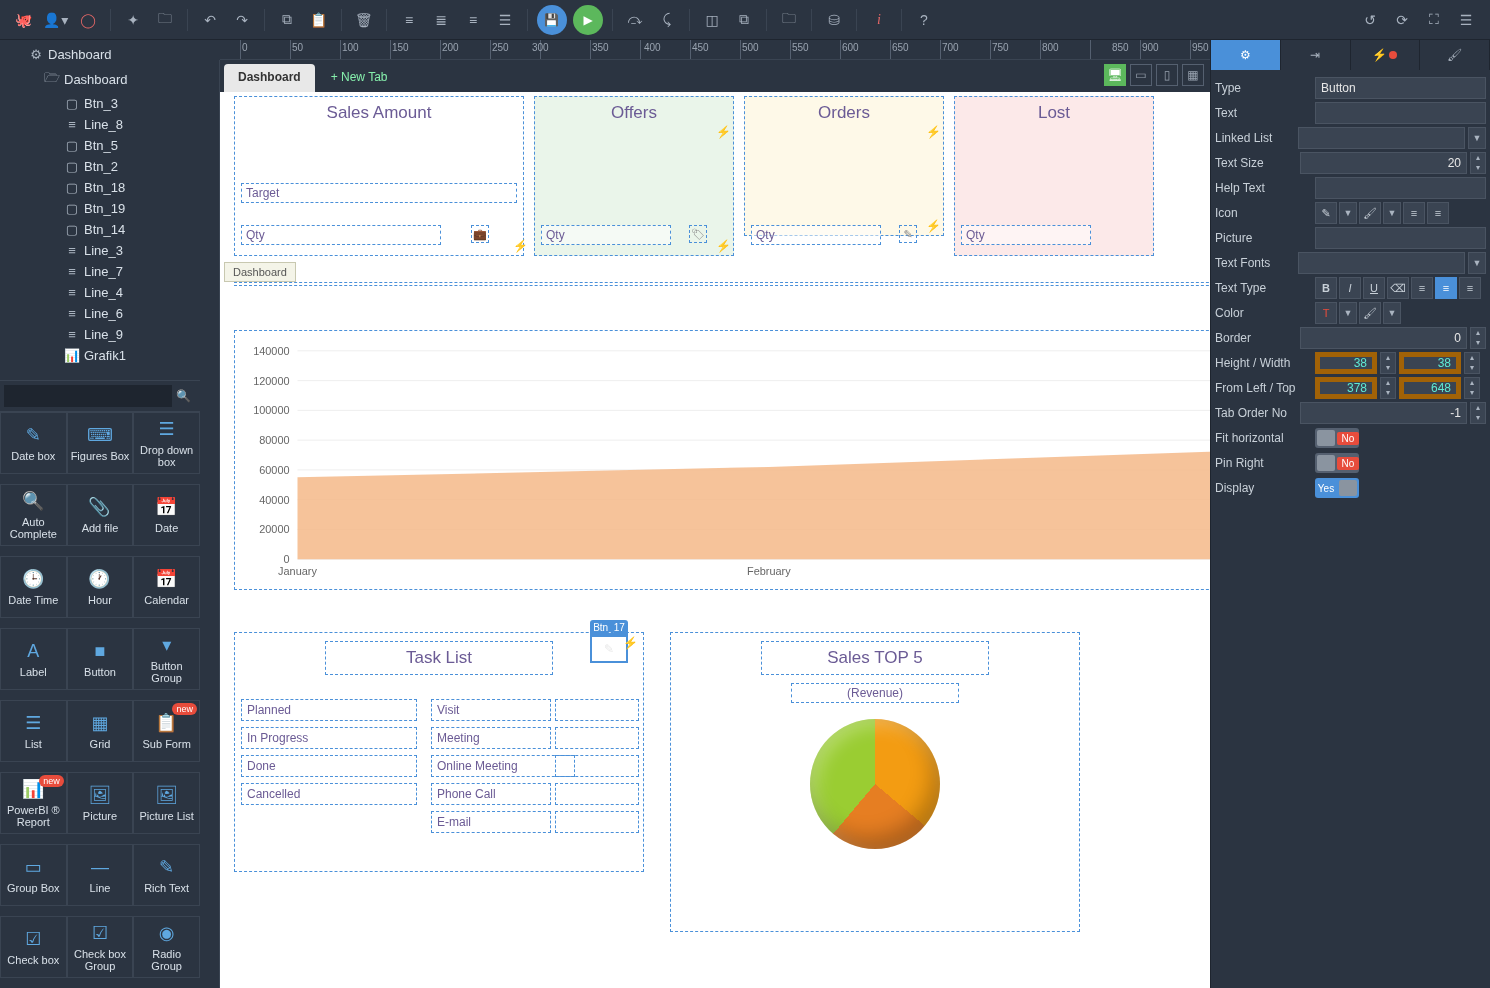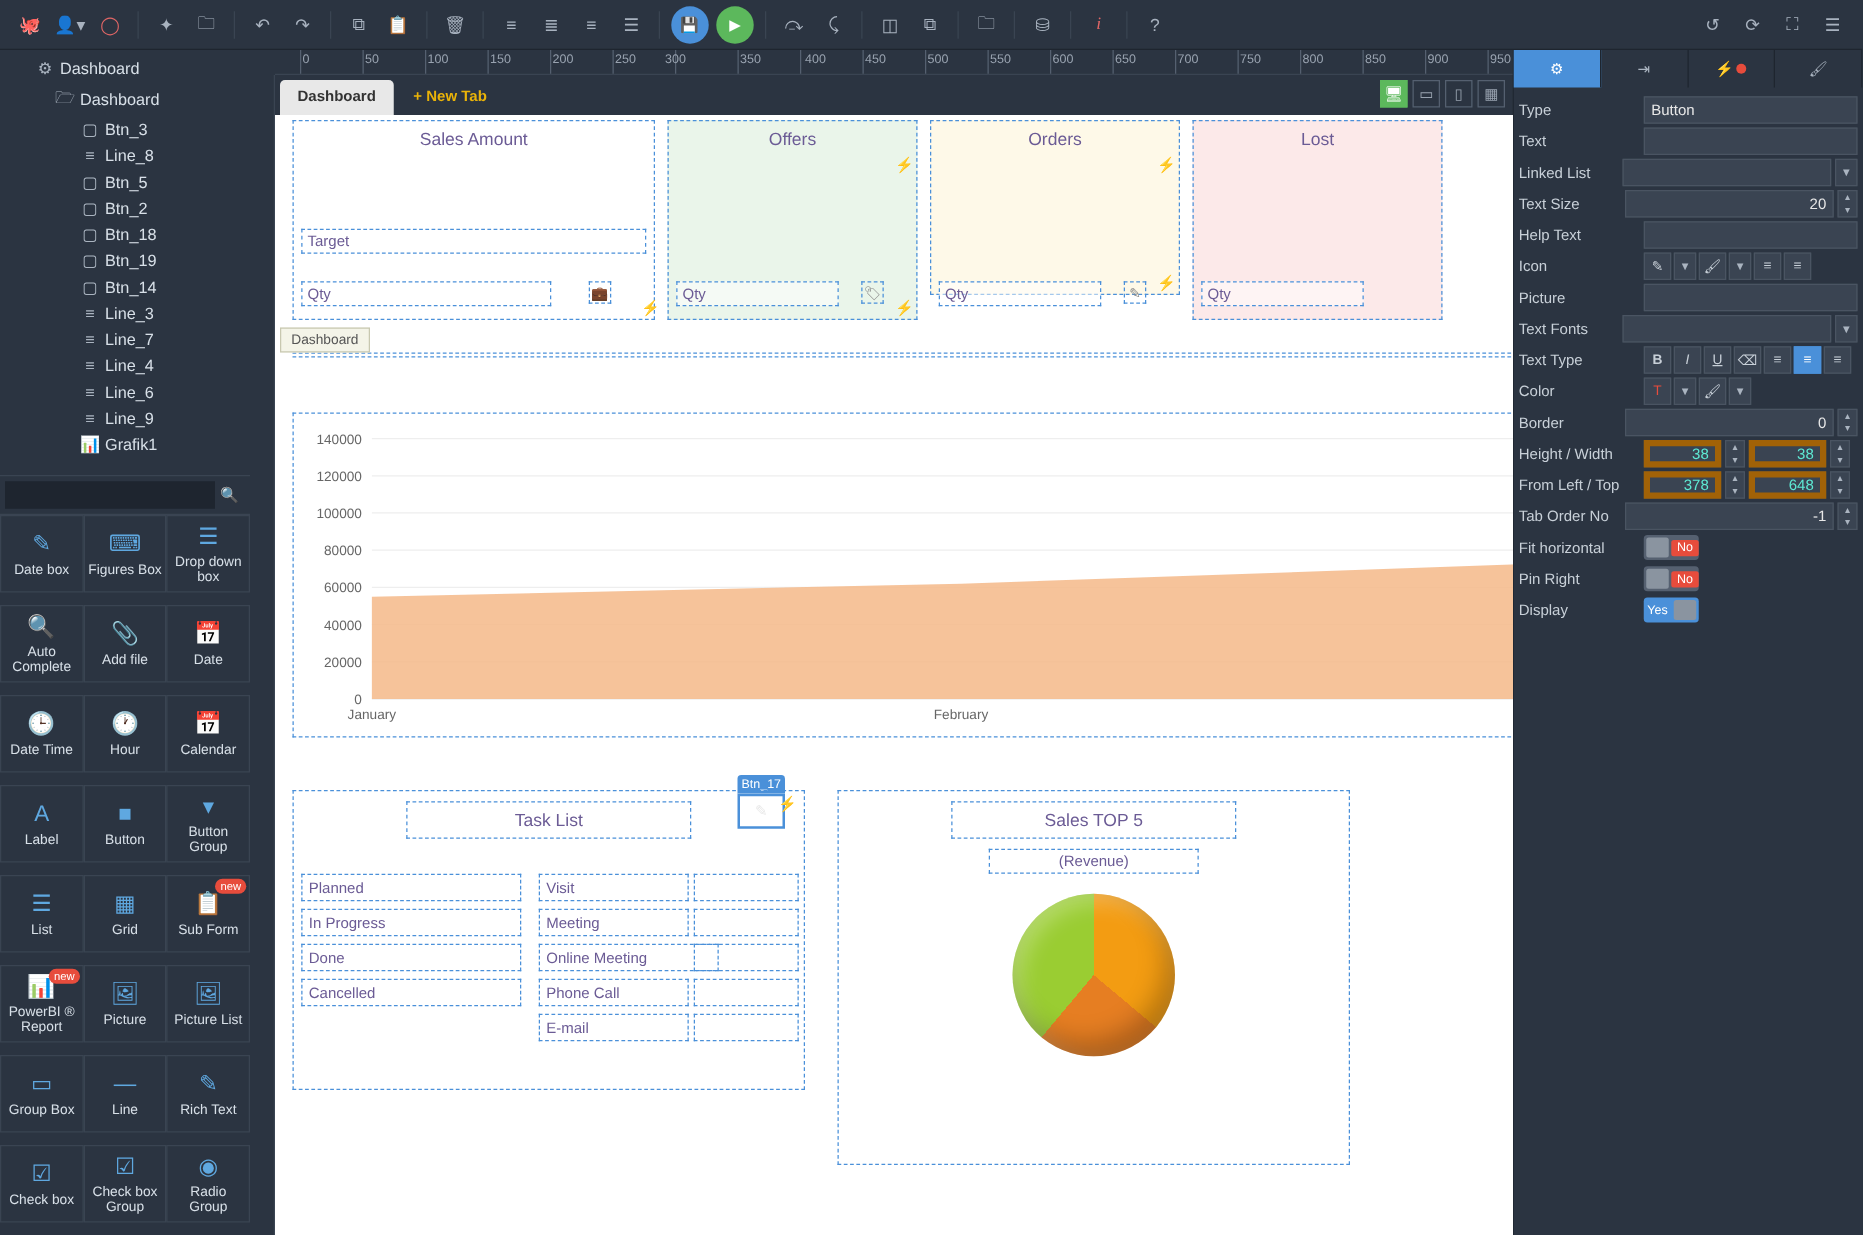--- a/index.html
+++ b/index.html
@@ -25,28 +25,28 @@
 .pal-item{height:62px;border:1px solid #3a4452;display:flex;flex-direction:column;align-items:center;justify-content:center;cursor:pointer;position:relative;color:#d8e0e8;font-size:11px;text-align:center;padding:2px}
 .pal-ic{font-size:18px;color:#5fa8e0;margin-bottom:4px}
 .pal-badge{position:absolute;top:2px;right:2px;font-size:9px;background:#e74c3c;color:#fff;border-radius:8px;padding:1px 4px}
 .center{flex:1;background:#2b3441;display:flex;flex-direction:column;position:relative}
 .ruler-h{height:20px;background:#2b3441;position:relative;overflow:hidden;margin-left:20px;border-bottom:1px solid #3a4452}
 .ruler-h .tick{position:absolute;top:0;width:1px;height:20px;background:#556070}
 .ruler-h .lbl{position:absolute;top:2px;font-size:10px;color:#99a3b0}
 .ruler-v{width:20px;background:#2b3441;position:absolute;left:0;top:20px;bottom:0;border-right:1px solid #3a4452}
 .tabs{position:absolute;left:24px;top:24px;height:28px;display:flex;z-index:5}
 .tab{padding:6px 14px;background:#e8e8e8;color:#333;font-size:12px;font-weight:bold;border-top-left-radius:4px;border-top-right-radius:4px;margin-right:2px;cursor:pointer}
-.tab.new{background:transparent;color:#eab308;font-weight:bold}
+.tab.new{background:transparent;color:#86efac;font-weight:normal}
 .canvas-wrap{position:absolute;left:20px;top:52px;right:0;bottom:0;overflow:auto;background:#fff}
 .view-icons{position:absolute;right:6px;top:24px;display:flex;gap:4px;z-index:6}
 .vi{width:22px;height:22px;border:1px solid #556070;display:flex;align-items:center;justify-content:center;cursor:pointer;color:#99a3b0;background:#2b3441}
 .vi.active{background:#5cb85c;border-color:#5cb85c;color:#fff}
 .canvas{width:1060px;min-height:900px;background:#fff;position:relative}
 .card{position:absolute;border:1px dashed #4a90d9;background:#fff}
-.card-title{color:#6b5b95;font-size:14px;text-align:center;padding:6px 0}
+.card-title{color:#6b5b95;font-size:17px;text-align:center;padding:6px 0}
 .card.sales{left:14px;top:4px;width:290px;height:160px;background:#fff}
 .card.offers{left:314px;top:4px;width:200px;height:160px;background:#eaf5ea}
 .card.orders{left:524px;top:4px;width:200px;height:140px;background:#fef9e8}
 .card.lost{left:734px;top:4px;width:200px;height:160px;background:#fce9e9}
 .fld{position:absolute;border:1px dashed #4a90d9;font-size:12px;color:#6b5b95;padding:2px 4px;background:rgba(255,255,255,0.5)}
 .bolt{position:absolute;color:#4a90d9;font-size:12px}
 .ic-sm{position:absolute;width:18px;height:18px;border:1px dashed #4a90d9;display:flex;align-items:center;justify-content:center;font-size:11px;color:#888}
 .divider{position:absolute;left:14px;top:190px;width:1030px;height:4px;border-top:1px dashed #4a90d9;border-bottom:1px dashed #4a90d9}
 .chart-box{position:absolute;left:14px;top:238px;width:1030px;height:260px;border:1px dashed #4a90d9;background:#fff}
 .chart-svg{width:100%;height:100%}
@@ -354,21 +354,21 @@
         <div class="lbl" style="left:622px">600</div>
         <div class="tick" style="left:670px"></div>
         <div class="lbl" style="left:672px">650</div>
         <div class="tick" style="left:720px"></div>
         <div class="lbl" style="left:722px">700</div>
         <div class="tick" style="left:770px"></div>
         <div class="lbl" style="left:772px">750</div>
         <div class="tick" style="left:820px"></div>
         <div class="lbl" style="left:822px">800</div>
         <div class="tick" style="left:870px"></div>
-        <div class="lbl" style="left:872px">850</div>
+        <div class="lbl" style="left:892px">850</div>
         <div class="tick" style="left:920px"></div>
         <div class="lbl" style="left:922px">900</div>
         <div class="tick" style="left:970px"></div>
         <div class="lbl" style="left:972px">950</div>
       </div>
     <div class="ruler-v"></div>
     <div class="tabs">
       <div class="tab">Dashboard</div>
       <div class="tab new">+ New Tab</div>
     </div>

